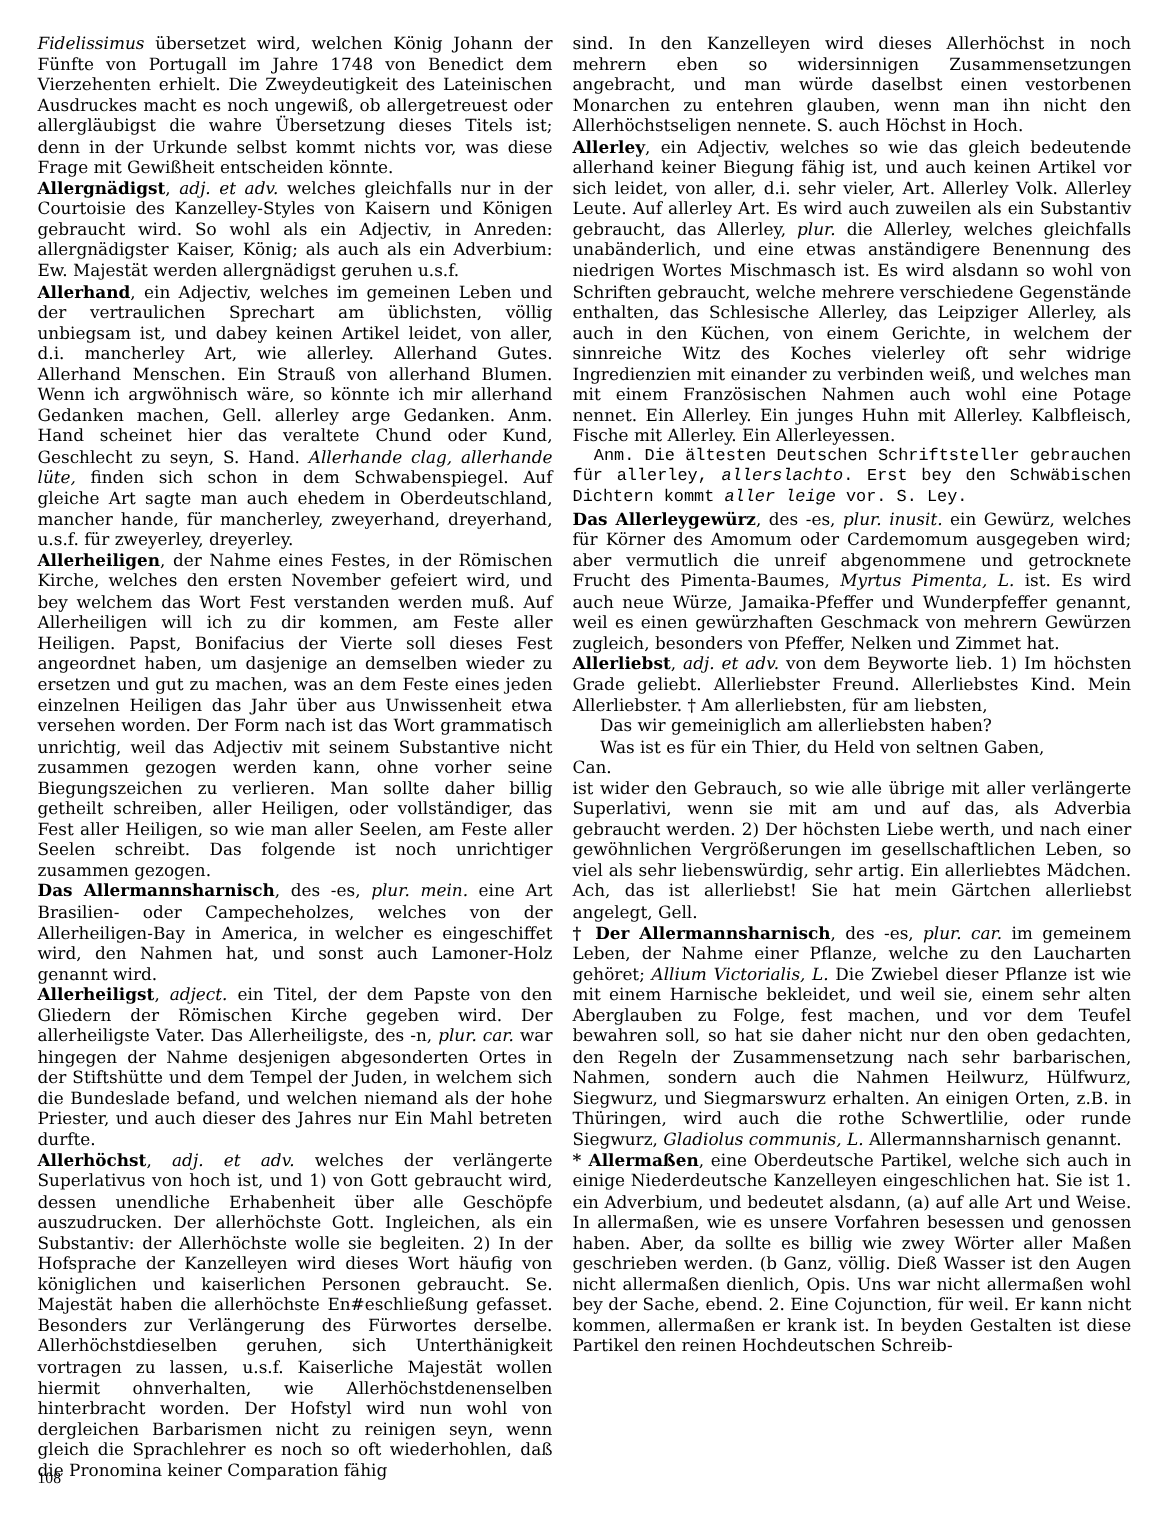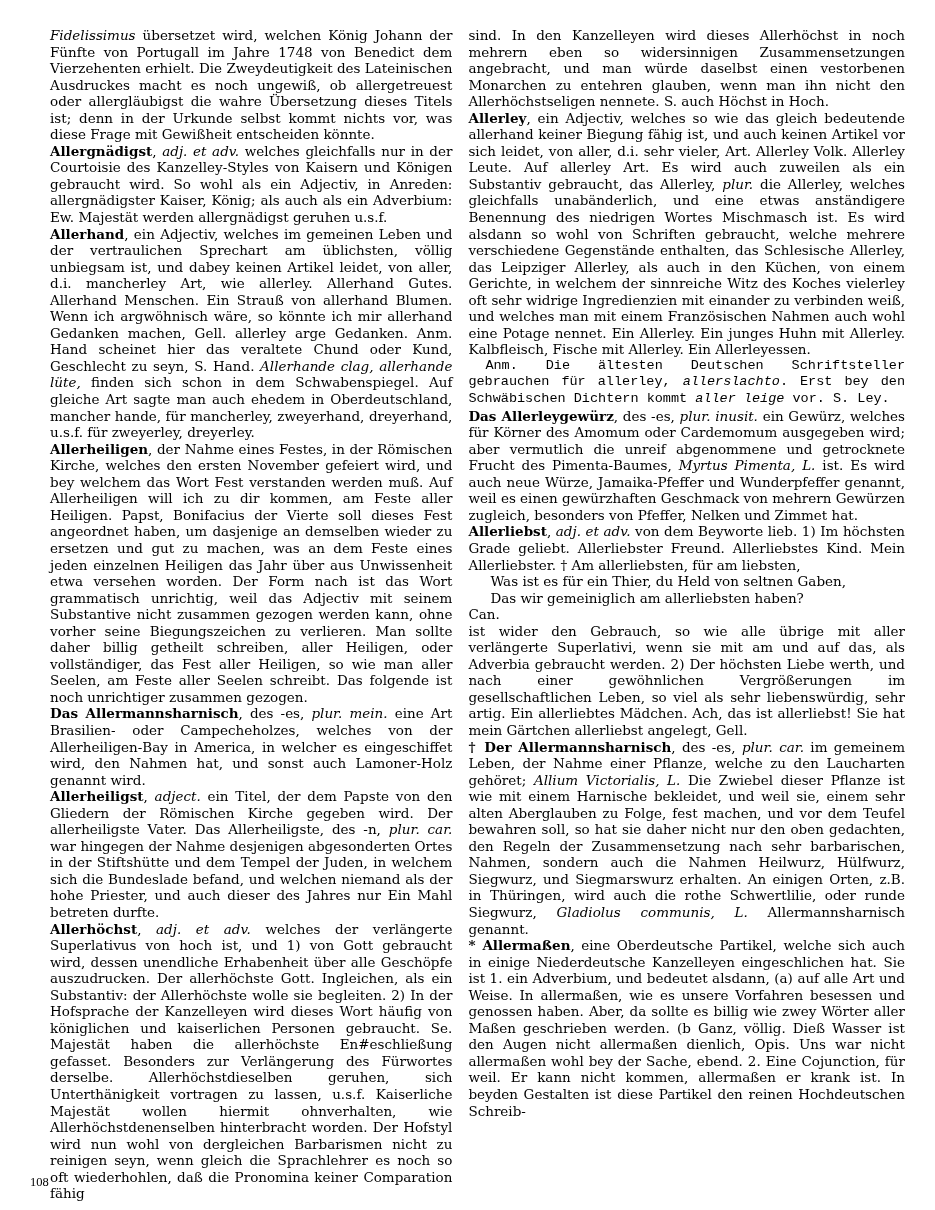--- a/index.html
+++ b/index.html
@@ -15,21 +15,20 @@
     background: #ffffff;
     box-sizing: border-box;
     padding: 27px 30px 40px 30px;
     font-family: "DejaVu Serif", "Liberation Serif", serif;
     color: #000000;
     overflow: hidden;
   }
   .cols {
     display: flex;
     gap: 16px;
-    margin-left: 20px;
   }
   .col {
     font-size: 13.5px;
     line-height: 16.55px;
     text-align: justify;
     letter-spacing: 0;
   }
   .col.left  { width: 412px; }
   .col.right { width: 447px; }
   p.para { margin: 0; padding: 0; }
@@ -65,22 +64,22 @@
         <p class="para entry"><span class="seg-b">Das Allermannsharnisch</span><span class="seg-n">, des -es, </span><span class="seg-i">plur. mein.</span><span class="seg-n"> eine Art Brasilien- oder Campecheholzes, welches von der Allerheiligen-Bay in America, in welcher es eingeschiffet wird, den Nahmen hat, und sonst auch Lamoner-Holz genannt wird.</span></p>
         <p class="para entry"><span class="seg-b">Allerheiligst</span><span class="seg-n">, </span><span class="seg-i">adject.</span><span class="seg-n"> ein Titel, der dem Papste von den Gliedern der Römischen Kirche gegeben wird. Der allerheiligste Vater. Das Allerheiligste, des -n, </span><span class="seg-i">plur. car.</span><span class="seg-n"> war hingegen der Nahme desjenigen abgesonderten Ortes in der Stiftshütte und dem Tempel der Juden, in welchem sich die Bundeslade befand, und welchen niemand als der hohe Priester, und auch dieser des Jahres nur Ein Mahl betreten durfte.</span></p>
         <p class="para entry"><span class="seg-b">Allerhöchst</span><span class="seg-n">, </span><span class="seg-i">adj. et adv.</span><span class="seg-n"> welches der verlängerte Superlativus von hoch ist, und 1) von Gott gebraucht wird, dessen unendliche Erhabenheit über alle Geschöpfe auszudrucken. Der allerhöchste Gott. Ingleichen, als ein Substantiv: der Allerhöchste wolle sie begleiten. 2) In der Hofsprache der Kanzelleyen wird dieses Wort häufig von königlichen und kaiserlichen Personen gebraucht. Se. Majestät haben die allerhöchste En#eschließung gefasset. Besonders zur Verlängerung des Fürwortes derselbe. Allerhöchstdieselben geruhen, sich Unterthänigkeit vortragen zu lassen, u.s.f. Kaiserliche Majestät wollen hiermit ohnverhalten, wie Allerhöchstdenenselben hinterbracht worden. Der Hofstyl wird nun wohl von dergleichen Barbarismen nicht zu reinigen seyn, wenn gleich die Sprachlehrer es noch so oft wiederhohlen, daß die Pronomina keiner Comparation fähig</span></p>
       </div>
     <div class="col right" id="col-right">
         <p class="para continuation"><span class="seg-n">sind. In den Kanzelleyen wird dieses Allerhöchst in noch mehrern eben so widersinnigen Zusammensetzungen angebracht, und man würde daselbst einen vestorbenen Monarchen zu entehren glauben, wenn man ihn nicht den Allerhöchstseligen nennete. S. auch Höchst in Hoch.</span></p>
         <p class="para entry"><span class="seg-b">Allerley</span><span class="seg-n">, ein Adjectiv, welches so wie das gleich bedeutende allerhand keiner Biegung fähig ist, und auch keinen Artikel vor sich leidet, von aller, d.i. sehr vieler, Art. Allerley Volk. Allerley Leute. Auf allerley Art. Es wird auch zuweilen als ein Substantiv gebraucht, das Allerley, </span><span class="seg-i">plur.</span><span class="seg-n"> die Allerley, welches gleichfalls unabänderlich, und eine etwas anständigere Benennung des niedrigen Wortes Mischmasch ist. Es wird alsdann so wohl von Schriften gebraucht, welche mehrere verschiedene Gegenstände enthalten, das Schlesische Allerley, das Leipziger Allerley, als auch in den Küchen, von einem Gerichte, in welchem der sinnreiche Witz des Koches vielerley oft sehr widrige Ingredienzien mit einander zu verbinden weiß, und welches man mit einem Französischen Nahmen auch wohl eine Potage nennet. Ein Allerley. Ein junges Huhn mit Allerley. Kalbfleisch, Fische mit Allerley. Ein Allerleyessen.</span></p>
         <p class="para anm"><span class="seg-n">Anm. Die ältesten Deutschen Schriftsteller gebrauchen für allerley, </span><span class="seg-i">allerslachto</span><span class="seg-n">. Erst bey den Schwäbischen Dichtern kommt </span><span class="seg-i">aller leige</span><span class="seg-n"> vor. S. Ley.</span></p>
         <p class="para entry"><span class="seg-b">Das Allerleygewürz</span><span class="seg-n">, des -es, </span><span class="seg-i">plur. inusit.</span><span class="seg-n"> ein Gewürz, welches für Körner des Amomum oder Cardemomum ausgegeben wird; aber vermutlich die unreif abgenommene und getrocknete Frucht des Pimenta-Baumes, </span><span class="seg-i">Myrtus Pimenta, L.</span><span class="seg-n"> ist. Es wird auch neue Würze, Jamaika-Pfeffer und Wunderpfeffer genannt, weil es einen gewürzhaften Geschmack von mehrern Gewürzen zugleich, besonders von Pfeffer, Nelken und Zimmet hat.</span></p>
         <p class="para entry"><span class="seg-b">Allerliebst</span><span class="seg-n">, </span><span class="seg-i">adj. et adv.</span><span class="seg-n"> von dem Beyworte lieb. 1) Im höchsten Grade geliebt. Allerliebster Freund. Allerliebstes Kind. Mein Allerliebster. † Am allerliebsten, für am liebsten,</span></p>
+        <p class="para verse"><span class="seg-n">Das wir gemeiniglich am allerliebsten haben?</span></p>
         <p class="para verse"><span class="seg-n">Was ist es für ein Thier, du Held von seltnen Gaben,</span></p>
-        <p class="para verse"><span class="seg-n">Das wir gemeiniglich am allerliebsten haben?</span></p>
         <p class="para attribution"><span class="seg-n">Can.</span></p>
         <p class="para continuation"><span class="seg-n">ist wider den Gebrauch, so wie alle übrige mit aller verlängerte Superlativi, wenn sie mit am und auf das, als Adverbia gebraucht werden. 2) Der höchsten Liebe werth, und nach einer gewöhnlichen Vergrößerungen im gesellschaftlichen Leben, so viel als sehr liebenswürdig, sehr artig. Ein allerliebtes Mädchen. Ach, das ist allerliebst! Sie hat mein Gärtchen allerliebst angelegt, Gell.</span></p>
         <p class="para entry"><span class="seg-b">† Der Allermannsharnisch</span><span class="seg-n">, des -es, </span><span class="seg-i">plur. car.</span><span class="seg-n"> im gemeinem Leben, der Nahme einer Pflanze, welche zu den Laucharten gehöret; </span><span class="seg-i">Allium Victorialis, L.</span><span class="seg-n"> Die Zwiebel dieser Pflanze ist wie mit einem Harnische bekleidet, und weil sie, einem sehr alten Aberglauben zu Folge, fest machen, und vor dem Teufel bewahren soll, so hat sie daher nicht nur den oben gedachten, den Regeln der Zusammensetzung nach sehr barbarischen, Nahmen, sondern auch die Nahmen Heilwurz, Hülfwurz, Siegwurz, und Siegmarswurz erhalten. An einigen Orten, z.B. in Thüringen, wird auch die rothe Schwertlilie, oder runde Siegwurz, </span><span class="seg-i">Gladiolus communis, L.</span><span class="seg-n"> Allermannsharnisch genannt.</span></p>
         <p class="para entry"><span class="seg-b">* Allermaßen</span><span class="seg-n">, eine Oberdeutsche Partikel, welche sich auch in einige Niederdeutsche Kanzelleyen eingeschlichen hat. Sie ist 1. ein Adverbium, und bedeutet alsdann, (a) auf alle Art und Weise. In allermaßen, wie es unsere Vorfahren besessen und genossen haben. Aber, da sollte es billig wie zwey Wörter aller Maßen geschrieben werden. (b Ganz, völlig. Dieß Wasser ist den Augen nicht allermaßen dienlich, Opis. Uns war nicht allermaßen wohl bey der Sache, ebend. 2. Eine Cojunction, für weil. Er kann nicht kommen, allermaßen er krank ist. In beyden Gestalten ist diese Partikel den reinen Hochdeutschen Schreib-</span></p>
       </div>
   </div>
   <div class="page-number">108</div>
 </div>
 
 </body></html>

